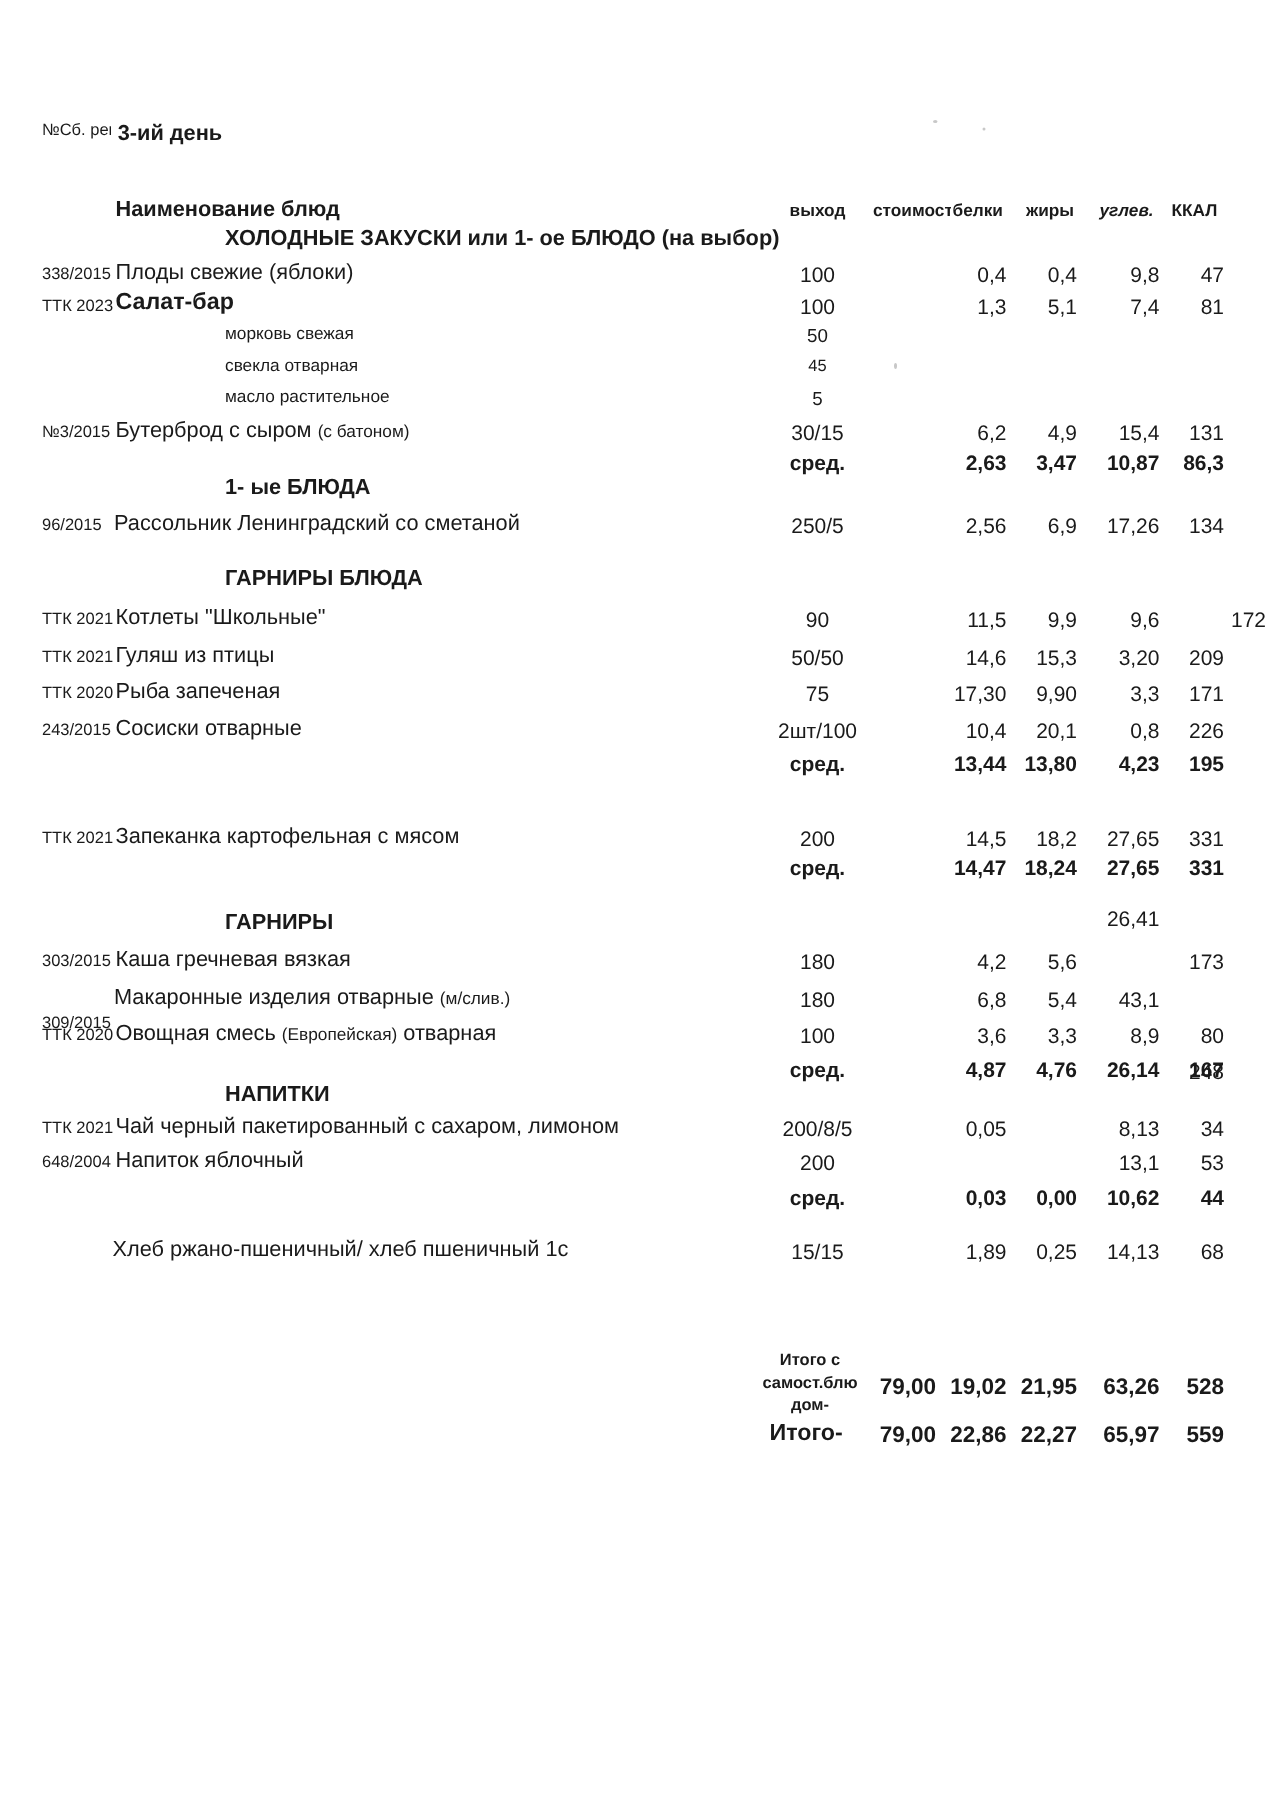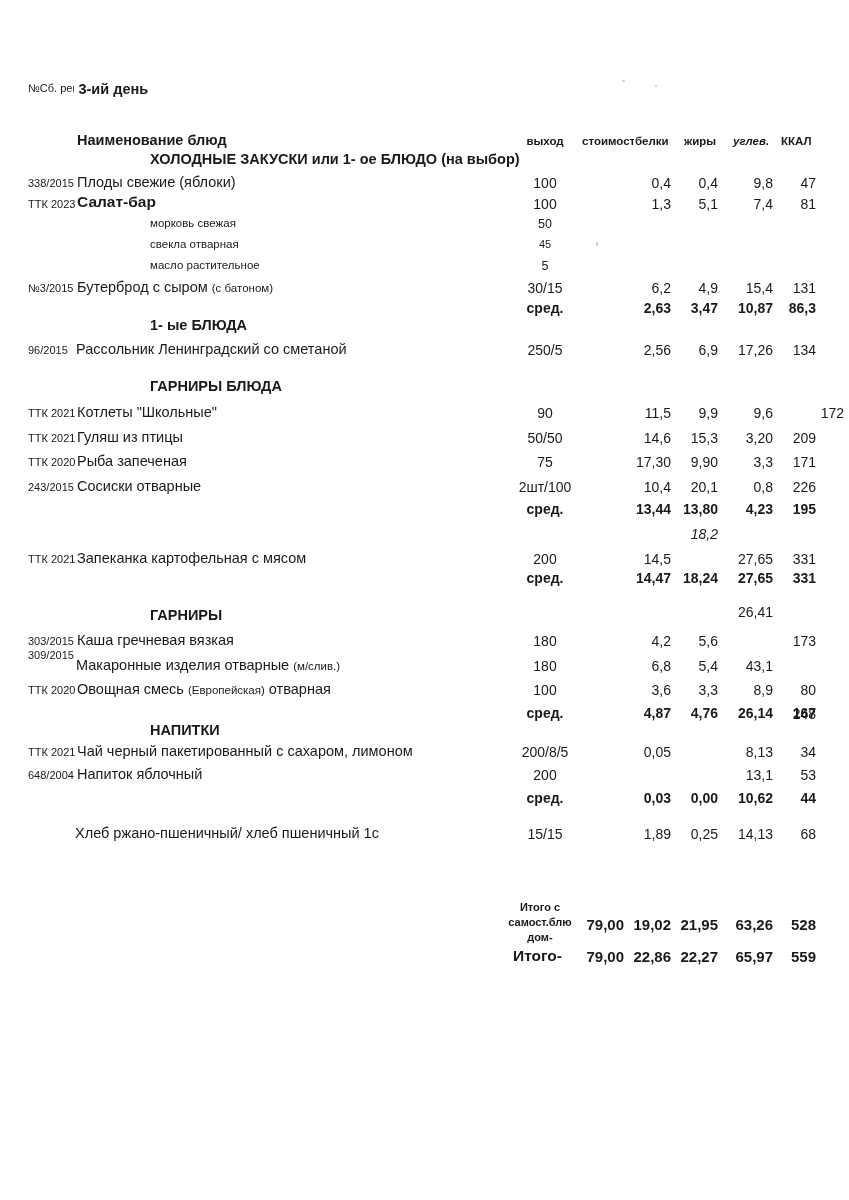--- a/index.html
+++ b/index.html
@@ -144,42 +144,42 @@
       <div class="num c-b bold" style="top: 501px;">13,44</div>
       <div class="num c-zh bold" style="top: 501px;">13,80</div>
       <div class="num c-ug bold" style="top: 501px;">4,23</div>
       <div class="num c-kk bold" style="top: 501px;">195</div>
     </div>
     <div>
       <div class="abs code" style="left: 28px; top: 553px;">ТТК 2021</div>
       <div class="abs name" style="left: 77px; top: 550px;"><span>Запеканка картофельная с мясом</span></div>
       <div class="num c-vyh" style="top: 551px;">200</div>
       <div class="num c-b" style="top: 551px;">14,5</div>
-      <div class="num c-zh" style="top: 526px; font-style: italic;">18,2</div>
+      <div class="num c-zh" style="top: 551px;">18,2</div>
       <div class="num c-ug" style="top: 551px;">27,65</div>
       <div class="num c-kk" style="top: 551px;">331</div>
     </div>
     <div>
       <div class="num c-vyh bold" style="top: 570px;">сред.</div>
       <div class="num c-b bold" style="top: 570px;">14,47</div>
       <div class="num c-zh bold" style="top: 570px;">18,24</div>
       <div class="num c-ug bold" style="top: 570px;">27,65</div>
       <div class="num c-kk bold" style="top: 570px;">331</div>
     </div>
     <div>
       <div class="abs code" style="left: 28px; top: 635px;">303/2015</div>
       <div class="abs name" style="left: 77px; top: 632px;"><span>Каша гречневая вязкая</span></div>
       <div class="num c-vyh" style="top: 633px;">180</div>
       <div class="num c-b" style="top: 633px;">4,2</div>
       <div class="num c-zh" style="top: 633px;">5,6</div>
       <div class="num c-ug" style="top: 604px;">26,41</div>
       <div class="num c-kk" style="top: 633px;">173</div>
     </div>
     <div>
-      <div class="abs code" style="left: 28px; top: 649px;">309/2015</div>
+      <div class="abs code" style="left: 28px; top: 676px;">309/2015</div>
       <div class="abs name" style="left: 76px; top: 657px;"><span>Макаронные изделия отварные</span> <span style="font-size: 11.5px;">(м/слив.)</span></div>
       <div class="num c-vyh" style="top: 658px;">180</div>
       <div class="num c-b" style="top: 658px;">6,8</div>
       <div class="num c-zh" style="top: 658px;">5,4</div>
       <div class="num c-ug" style="top: 658px;">43,1</div>
       <div class="num c-kk" style="top: 658px; margin-top: 48px;">248</div>
     </div>
     <div>
       <div class="abs code" style="left: 28px; top: 684px;">ТТК 2020</div>
       <div class="abs name" style="left: 77px; top: 681px;"><span>Овощная смесь</span> <span style="font-size: 11.5px;">(Европейская)</span> <span>отварная</span></div>

